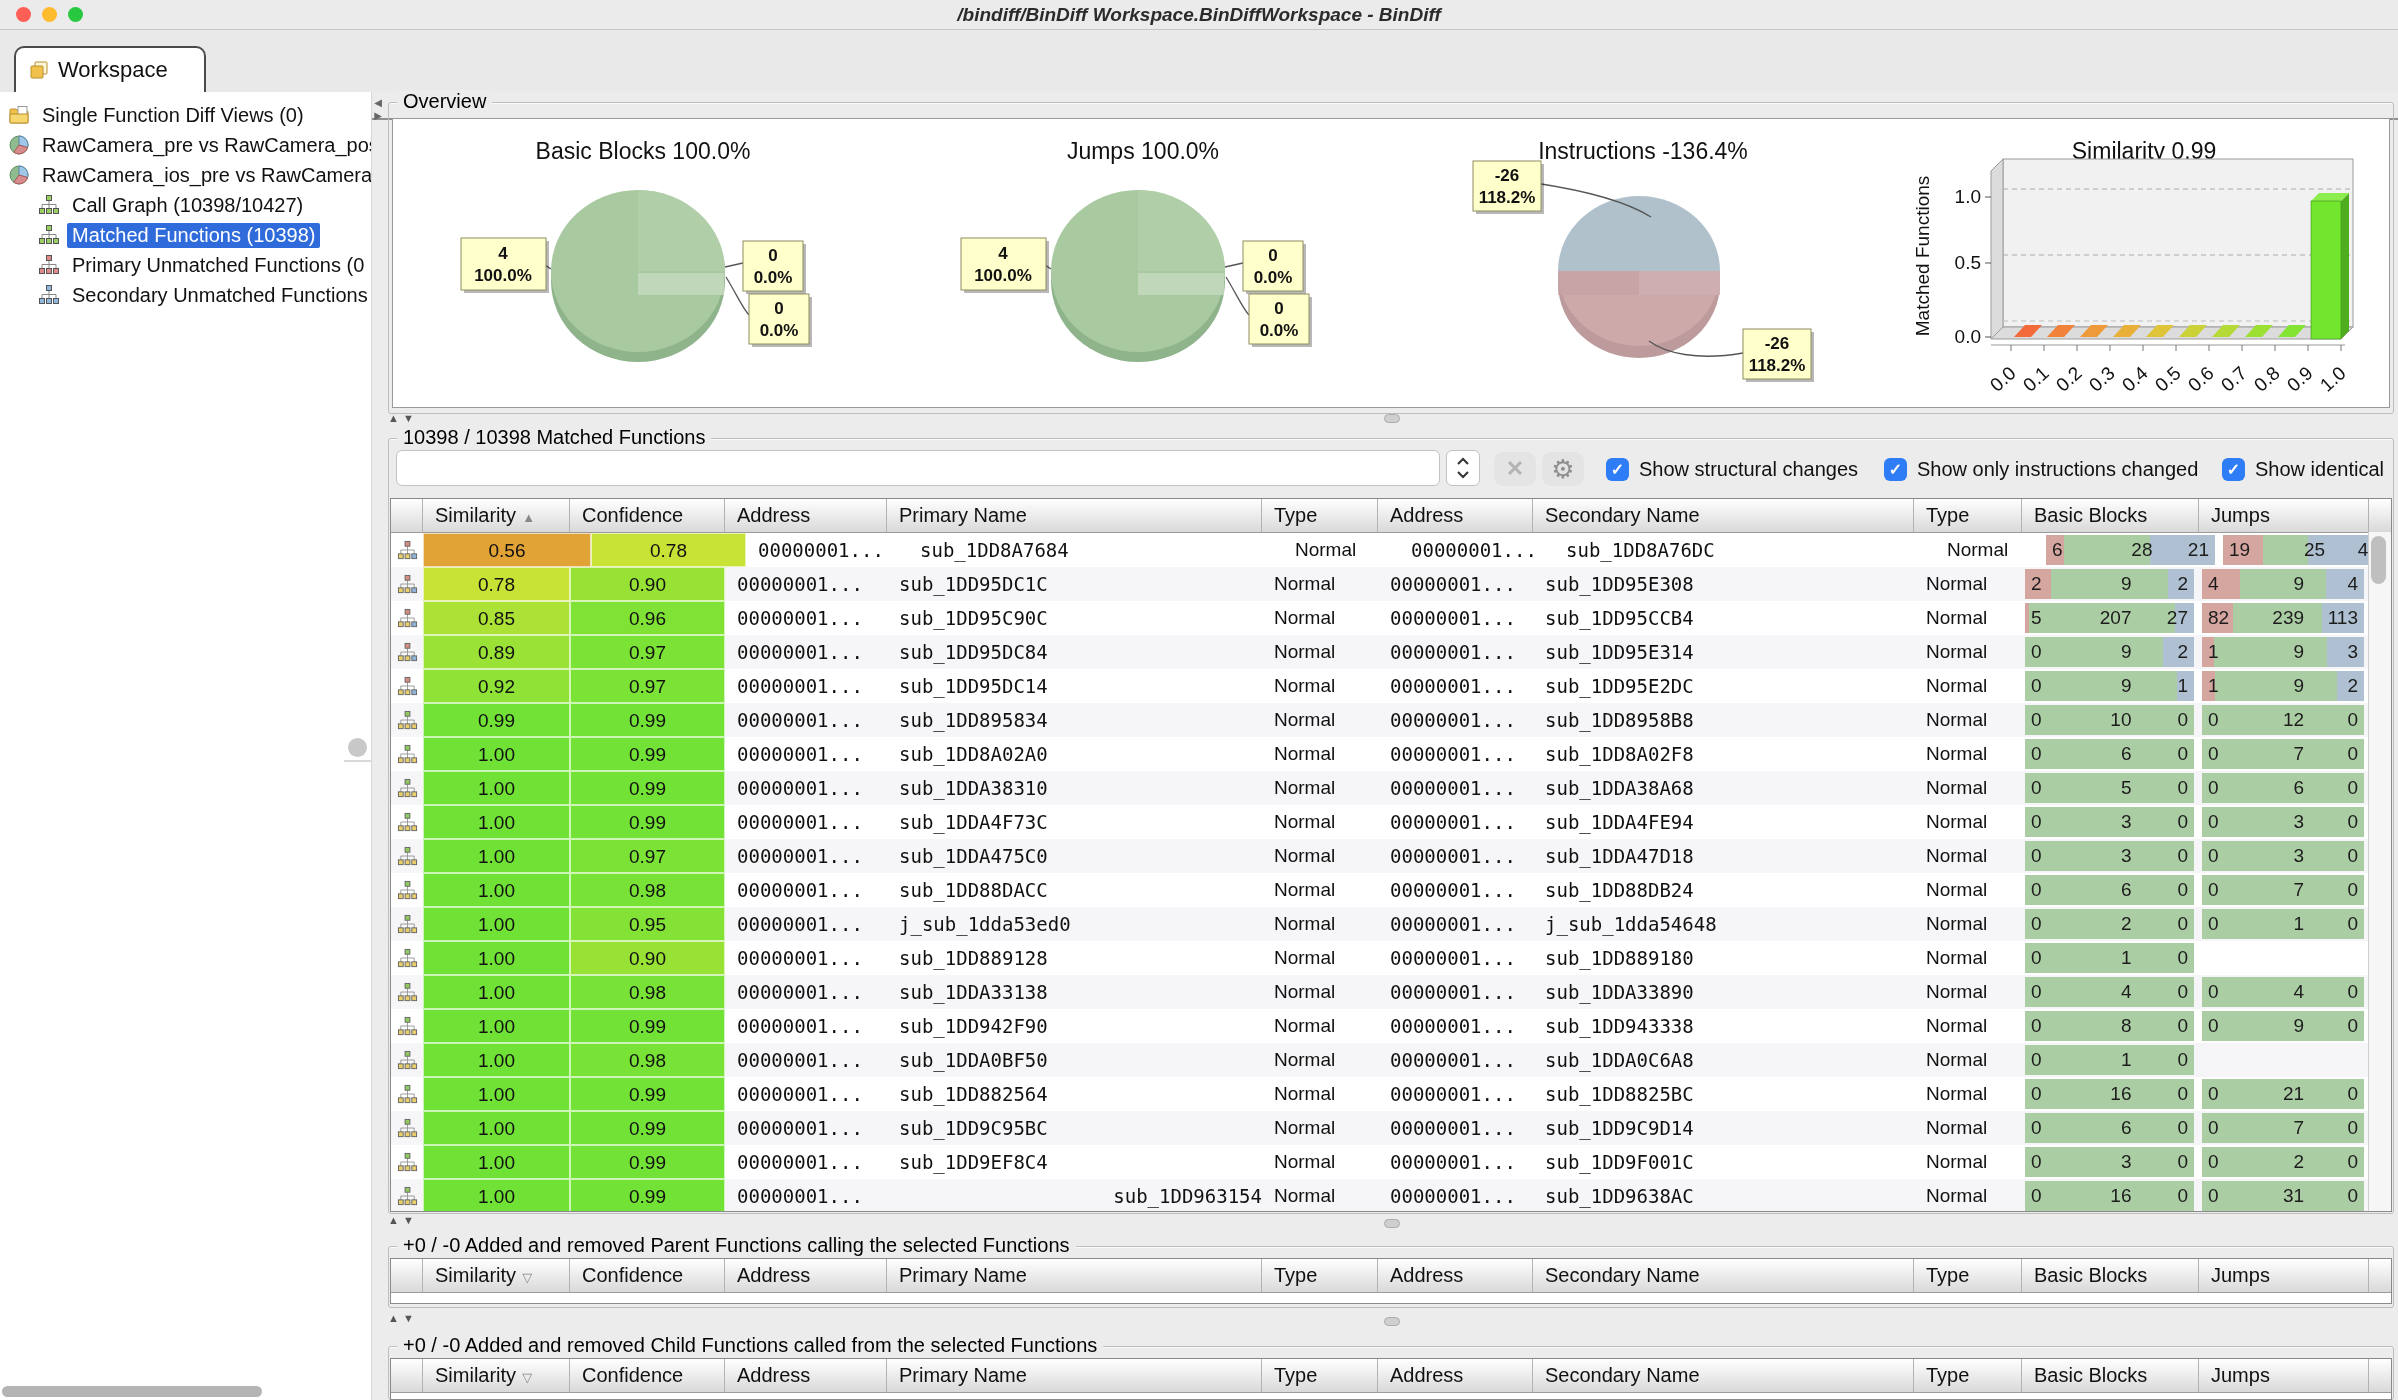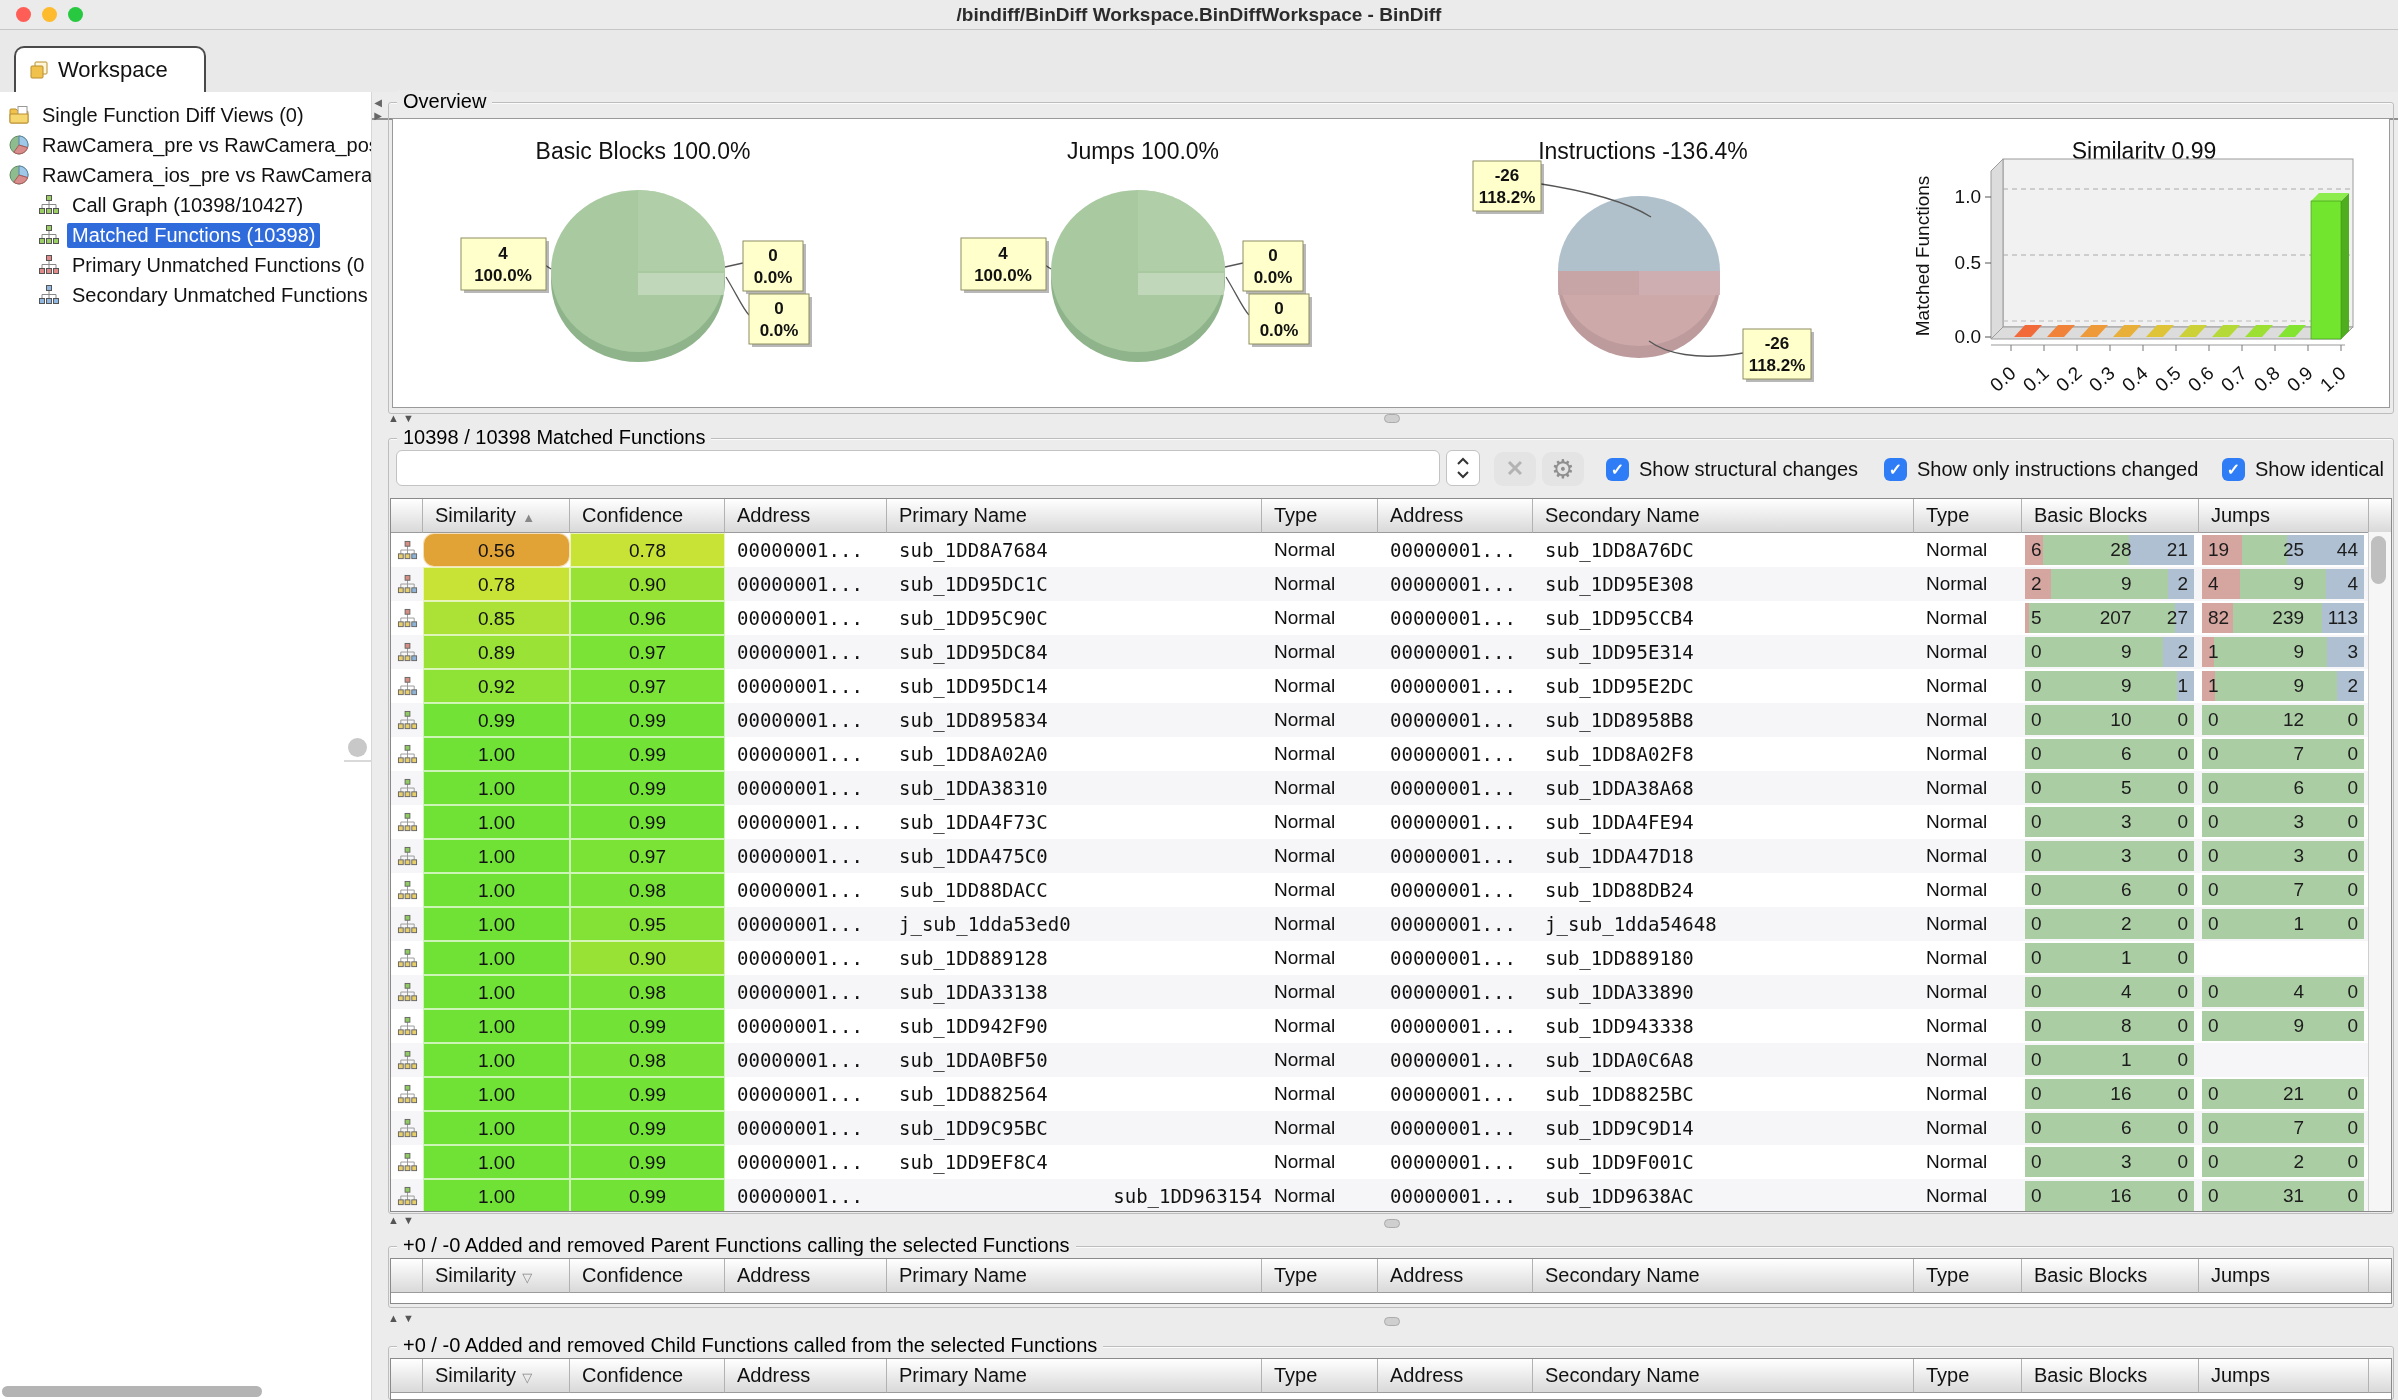--- a/index.html
+++ b/index.html
@@ -4,21 +4,21 @@
 <style>
   html,body{margin:0;padding:0;}
   body{width:2398px;height:1400px;position:relative;overflow:hidden;
        background:#ececec;font-family:"Liberation Sans",sans-serif;color:#111;}
   .abs{position:absolute;box-sizing:border-box;}
 
   
   .titlebar{left:0;top:0;width:2398px;height:30px;background:#ebebeb;border-bottom:1px solid #c6c6c6;}
   .light{width:15px;height:15px;border-radius:50%;top:7px;}
   .title-text{left:0;top:0;width:2398px;height:30px;line-height:30px;text-align:center;
-              font-size:19px;font-weight:bold;color:#2b2b2b;}
+              font-size:19px;font-weight:bold;color:#2b2b2b;font-style:italic;}
 
   
   .tabbar{left:0;top:30px;width:2398px;height:62px;background:#e9e9e9;}
   .tabline{left:0;top:88px;width:2398px;height:2px;background:#8f8f8f;}
   .tab{left:14px;top:16px;width:192px;height:46px;background:#fff;border:2px solid #4a4a4a;
        border-bottom:none;border-radius:10px 10px 0 0;z-index:3;display:flex;align-items:center;
        padding-left:12px;gap:8px;font-size:22px;}
 
   
   .sidebar{left:0;top:92px;width:372px;height:1308px;background:#fff;overflow:hidden;border-right:1px solid #d6d6d6;}
@@ -397,21 +397,21 @@
       <div class="tr">
         <div class="td iconcell" style="width: 32px;">
           <svg viewBox="0 0 22 22" width="21" height="21">
             <path d="M11,6.5 V10.5 M4,14.5 V10.5 H18 V14.5 M11,10.5 V14.5" stroke="#999" fill="none"></path>
             <rect x="8.5" y="1.5" width="5" height="5" fill="#d98c80" stroke="#666"></rect>
             <rect x="1.5" y="14.5" width="5" height="5" fill="#e8cf6a" stroke="#666"></rect>
             <rect x="8.5" y="14.5" width="5" height="5" fill="#e8cf6a" stroke="#666"></rect>
             <rect x="15.5" y="14.5" width="5" height="5" fill="#8fb4d8" stroke="#666"></rect>
           </svg>
         </div>
-        <div class="td center colored" style="width: 147px; background: rgb(226, 163, 54); border-radius: 11px;">0.56</div>
+        <div class="td center colored" style="width: 168px; background: rgb(226, 163, 54);">0.56</div>
         <div class="td center colored" style="width: 155px; background: rgb(200, 226, 54);">0.78</div>
         <div class="td mono" style="width: 162px;">00000001...</div>
         <div class="td mono" style="width: 375px;">sub_1DD8A7684</div>
         <div class="td pl" style="width: 116px;">Normal</div>
         <div class="td mono" style="width: 155px;">00000001...</div>
         <div class="td mono" style="width: 381px;">sub_1DD8A76DC</div>
         <div class="td pl" style="width: 108px;">Normal</div>
         <div class="td barwrap" style="width: 177px;">
           <div class="bar" style="background: linear-gradient(90deg, rgb(213, 165, 160) 0px, rgb(213, 165, 160) 10.9091%, rgb(171, 205, 164) 10.9091%, rgb(171, 205, 164) 61.8182%, rgb(174, 192, 210) 61.8182%, rgb(174, 192, 210) 100%);">
             <span class="bn1">6</span>

